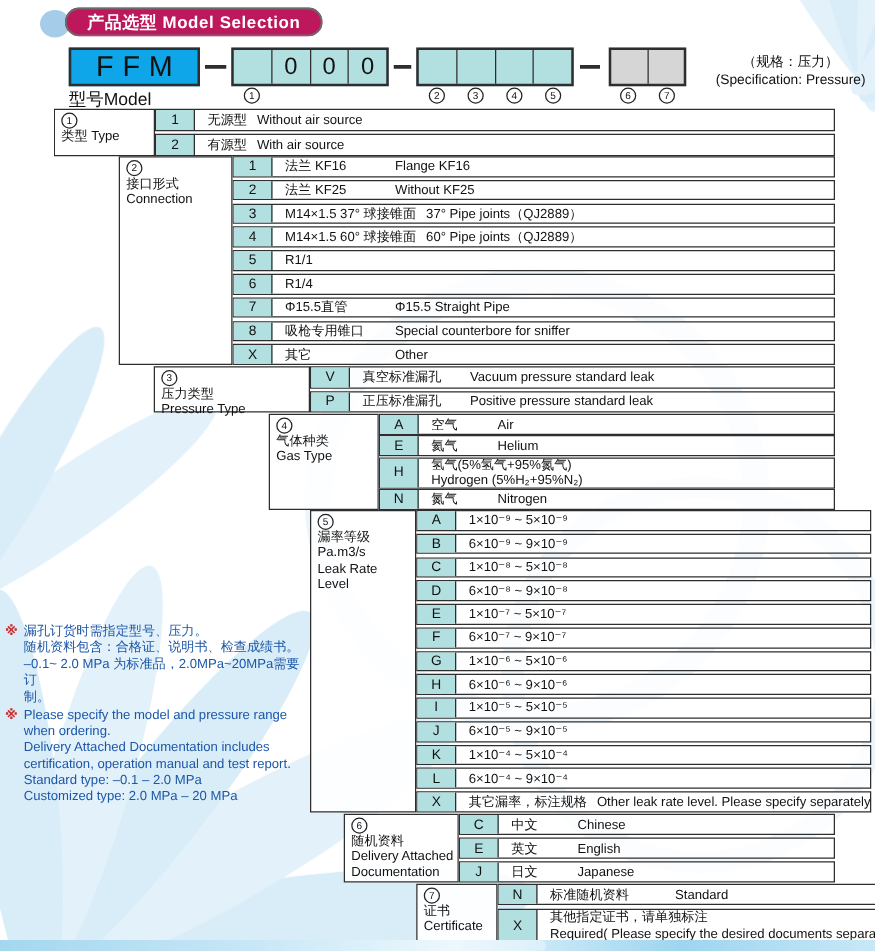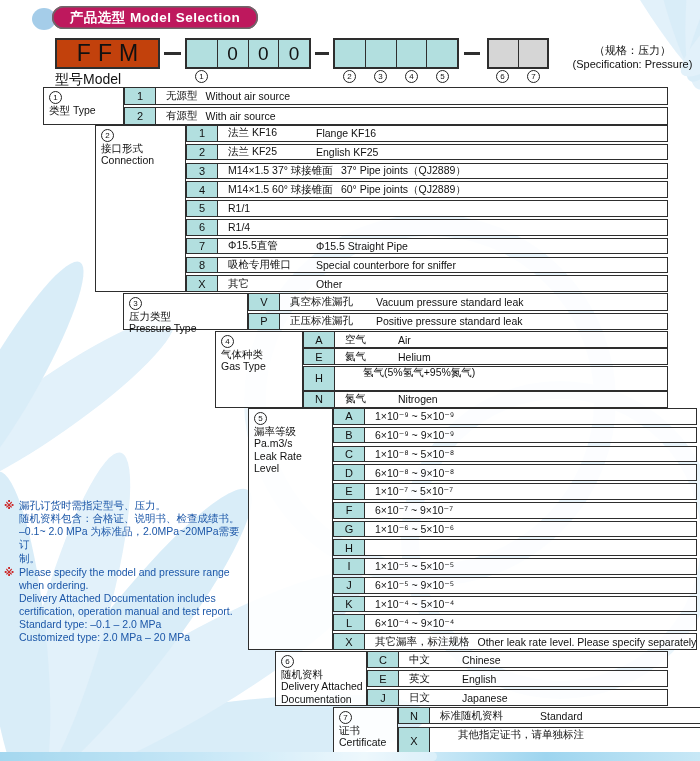--- a/index.html
+++ b/index.html
@@ -6,21 +6,21 @@
   body{width:700px;height:761px;position:relative;overflow:hidden;background:#ffffff;
        font-family:"Liberation Sans","DejaVu Sans",sans-serif;color:#111;}
   #bg{position:absolute;left:0;top:0;width:700px;height:761px;z-index:0;}
 
   
   .title-circle{position:absolute;left:32px;top:8px;width:24px;height:22px;border-radius:50%;
                 background:#a5cde9;z-index:2;}
   .title-pill{position:absolute;left:52px;top:6px;width:206px;height:23px;background:#be185d;
               border-radius:13px;color:#fff;font-weight:bold;font-size:13.5px;line-height:23px;
               text-align:center;z-index:3;letter-spacing:.5px;box-shadow:0 0 0 1.5px #6a6a6a inset;}
-  .ffm-box{position:absolute;left:55px;top:38px;width:105px;height:31px;background:#c2410c;
+  .ffm-box{position:absolute;left:55px;top:38px;width:105px;height:31px;background:#0ea5e9;
            border:2px solid #2e2e2e;box-sizing:border-box;display:flex;align-items:center;
            justify-content:center;font-size:23px;letter-spacing:7px;padding-left:7px;z-index:2;}
   .dash{position:absolute;top:52px;height:2.5px;background:#2e2e2e;z-index:2;}
   .mgroup{position:absolute;top:38px;height:31px;border:2px solid #2e2e2e;box-sizing:border-box;
           display:flex;z-index:2;}
   .mgroup.teal{background:#b2dfdf;}
   .mgroup.gray{background:#d6d6d6;}
   .mcell{flex:1;border-right:1.5px solid #2e2e2e;display:flex;align-items:center;
          justify-content:center;font-size:19px;}
   .mcell:last-child{border-right:none;}
@@ -37,21 +37,21 @@
             padding:2px 3px 0 5px;font-size:10.5px;line-height:1.18;flex:none;}
   .rows{flex:1;display:flex;flex-direction:column;justify-content:space-between;}
   .row{display:flex;align-items:stretch;border:1.6px solid #2e2e2e;box-sizing:border-box;
        background:rgba(255,255,255,.82);}
   .key{width:30px;flex:none;background:#b2dfdf;border-right:1.6px solid #2e2e2e;display:flex;
        align-items:center;justify-content:center;font-size:11px;}
   .val{flex:1;display:flex;align-items:center;padding-left:10px;font-size:10.5px;
        white-space:nowrap;overflow:hidden;}
   .val .cn{margin-right:8px;display:inline-block;}
   .val.tall{flex-direction:column;align-items:flex-start;justify-content:center;line-height:1.2;}
-  .val.tall .cn{margin:18px;}
+  .val.tall .cn{margin:0;}
   .sec1 .row{height:18px;}
   .sec2 .row{height:16.6px;}  .sec2 .cn{min-width:80px;}
   .sec3 .row{height:17.5px;}  .sec3 .cn{min-width:78px;}
   .sec4 .row{height:17px;}    .sec4 .cn{min-width:45px;}
   .sec4 .row.rtall{height:25px;}
   .sec5 .row{height:16.7px;}
   .sec6 .row{height:17px;}    .sec6 .cn{min-width:45px;}
   .sec7 .row{height:17px;}    .sec7 .cn{min-width:92px;}
   .sec7 .row.rtall{height:28px;}
   .sec4 .row.rtall .cn, .sec7 .row.rtall .cn{min-width:0;}
@@ -167,21 +167,21 @@
         <div class="key">1</div>
         <div class="val">
           <span class="cn">法兰 KF16</span>
           <span class="en">Flange KF16</span>
         </div>
       </div>
     <div class="row">
         <div class="key">2</div>
         <div class="val">
           <span class="cn">法兰 KF25</span>
-          <span class="en">English KF25</span>
+          <span class="en">Without KF25</span>
         </div>
       </div>
     <div class="row">
         <div class="key">3</div>
         <div class="val">
           <span class="cn">M14×1.5 37° 球接锥面</span>
           <span class="en">37° Pipe joints（QJ2889）</span>
         </div>
       </div>
     <div class="row">
@@ -343,20 +343,24 @@
       </div>
     <div class="row">
         <div class="key">G</div>
         <div class="val">
           <span class="cn">1×10⁻⁶ ~ 5×10⁻⁶</span>
           <span class="en"></span>
         </div>
       </div>
     <div class="row">
         <div class="key">H</div>
+        <div class="val">
+          <span class="cn">6×10⁻⁶ ~ 9×10⁻⁶</span>
+          <span class="en"></span>
+        </div>
       </div>
     <div class="row">
         <div class="key">I</div>
         <div class="val">
           <span class="cn">1×10⁻⁵ ~ 5×10⁻⁵</span>
           <span class="en"></span>
         </div>
       </div>
     <div class="row">
         <div class="key">J</div>

